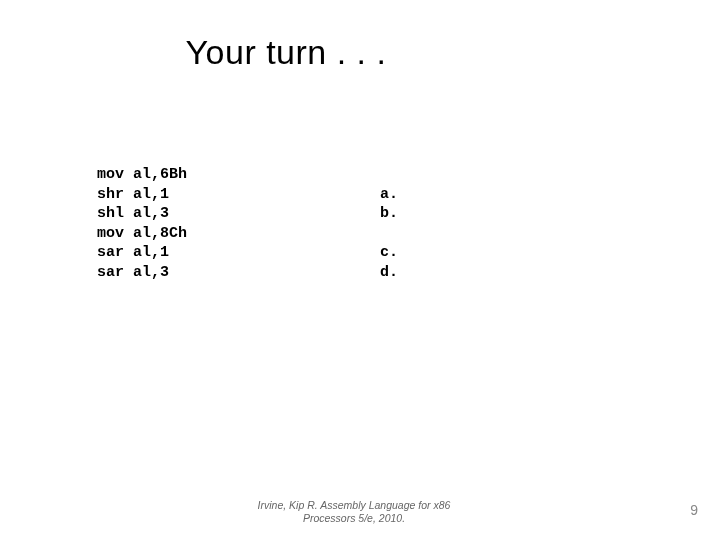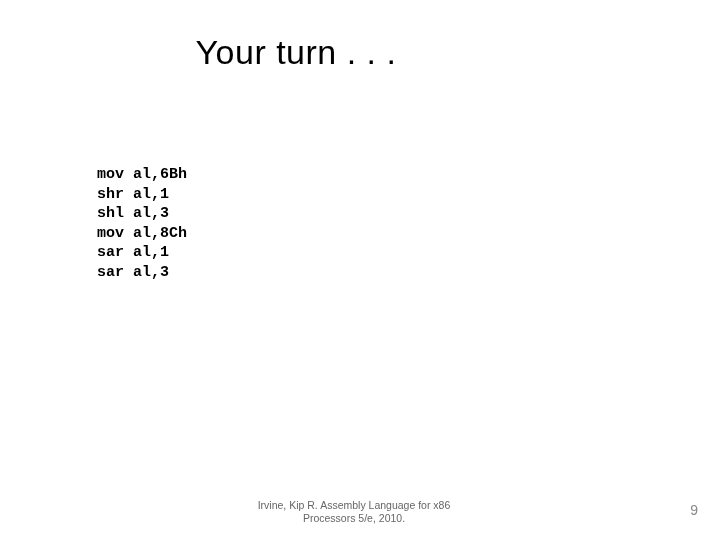--- a/index.html
+++ b/index.html
@@ -14,21 +14,21 @@
   }
   .slide {
     width: 720px;
     height: 540px;
     position: relative;
     box-sizing: border-box;
   }
   .title {
     position: absolute;
     top: 33px;
-    left: 10px;
+    left: 0;
     width: 572px;
     text-align: center;
     font-size: 34px;
     font-weight: 400;
     color: #000;
     font-family: "Trebuchet MS", "Arial", sans-serif;
     letter-spacing: 0.5px;
   }
   .subtitle {
     position: absolute;
@@ -64,20 +64,21 @@
   }
   .footer-cite {
     position: absolute;
     bottom: 15px;
     left: 0;
     width: 708px;
     text-align: center;
     font-size: 10.5px;
     color: #666;
     line-height: 1.25;
+    font-style: italic;
   }
   .page-num {
     position: absolute;
     bottom: 22px;
     right: 22px;
     font-size: 14px;
     color: #888;
   }
 </style>
 </head>
@@ -88,20 +89,26 @@
   <div class="title">Your turn . . .</div>
 
 
   <div class="code-block"><span>mov al,6Bh</span>
 <span>shr al,1</span>
 <span>shl al,3</span>
 <span>mov al,8Ch</span>
 <span>sar al,1</span>
 <span>sar al,3</span></div>
 
+  <div class="labels"><span class="fill">x</span>
+<span>a.</span>
+<span>b.</span>
+<span class="fill">x</span>
+<span>c.</span>
+<span>d.</span></div>
 
   <div class="footer-cite">
     <span>Irvine, Kip R. Assembly Language for x86</span><br>
     <span>Processors 5/e, 2010.</span>
   </div>
 
   <div class="page-num">9</div>
 
 </div>
 

